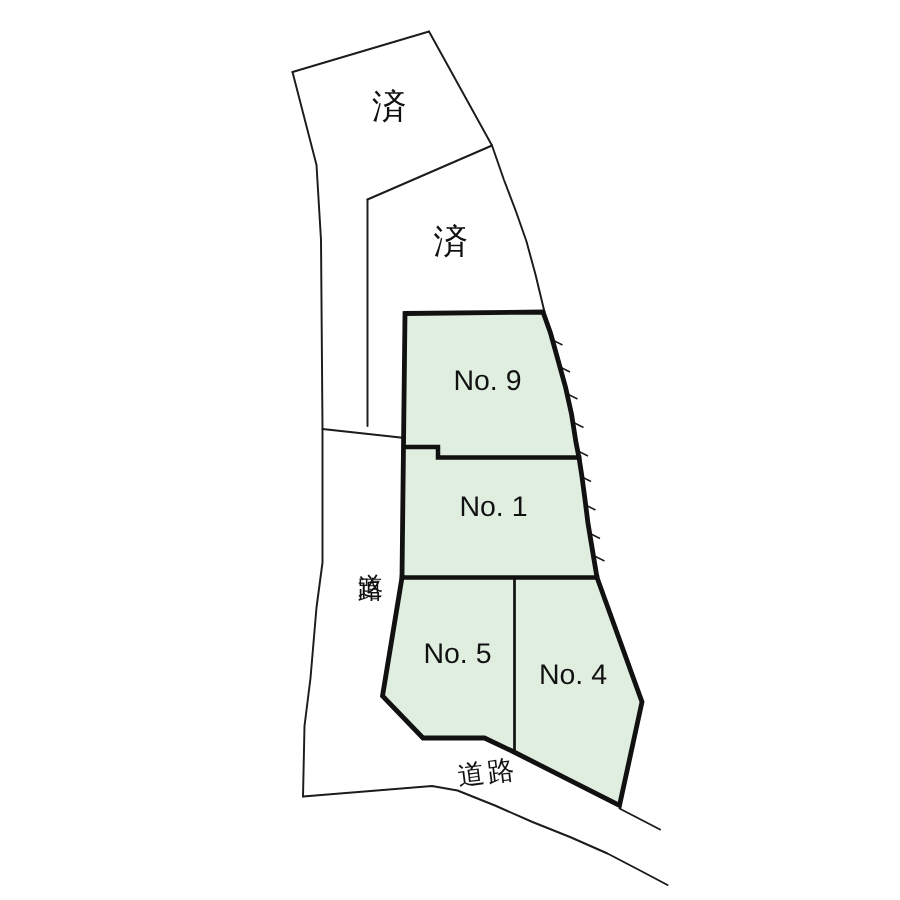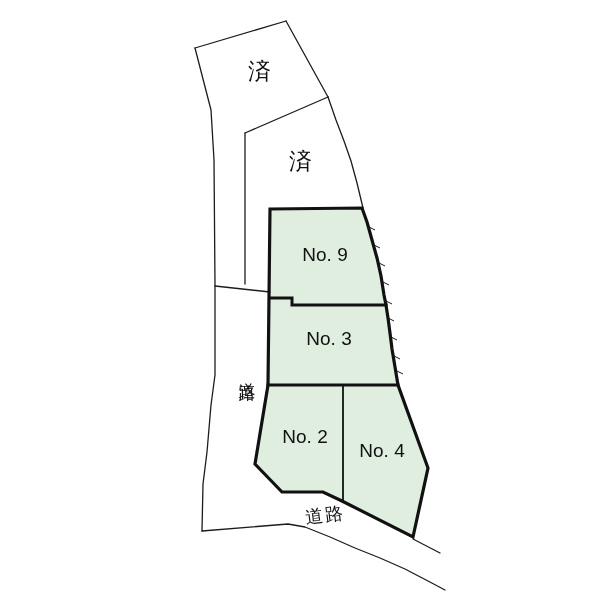--- a/index.html
+++ b/index.html
@@ -78,20 +78,20 @@
       <path stroke-width="3" d="M270,298 L292,298 L292,305 L386,305"></path>
       <path stroke-width="3" d="M268,385 L398,385"></path>
       <path stroke-width="1.8" d="M343,385 L343,501"></path>
     </g>
   </svg>
 
   <div class="labels">
     <div class="lbl lbl-sold" style="left:260px;top:71px;">済</div>
     <div class="lbl lbl-sold" style="left:301px;top:161px;">済</div>
     <div class="lbl lbl-lot" style="left:325px;top:255px;">No. 9</div>
-    <div class="lbl lbl-lot" style="left:329px;top:339px;">No. 3</div>
-    <div class="lbl lbl-lot" style="left:305px;top:437px;">No. 2</div>
+    <div class="lbl lbl-lot" style="left:329px;top:339px;">No. 1</div>
+    <div class="lbl lbl-lot" style="left:305px;top:437px;">No. 5</div>
     <div class="lbl lbl-lot" style="left:382px;top:451px;">No. 4</div>
     <div class="lbl lbl-road-v" style="left:247px;top:371px;">道路</div>
     <div class="lbl lbl-road-h" style="left:325px;top:515px;">道路</div>
   </div>
 
 </div>
 
 </body></html>

